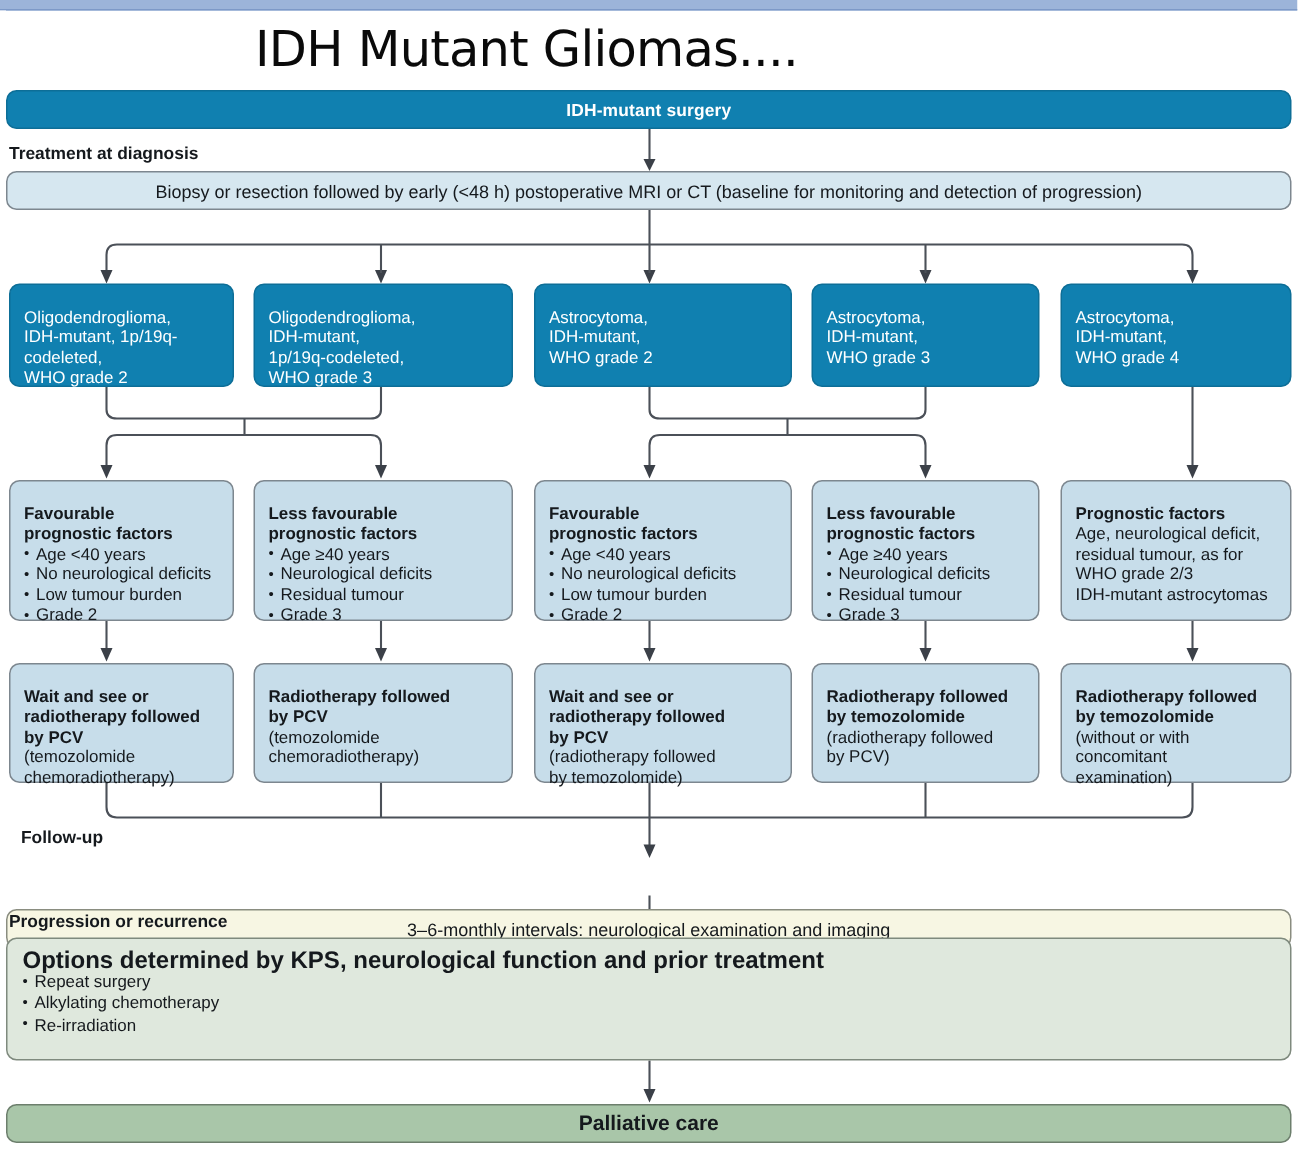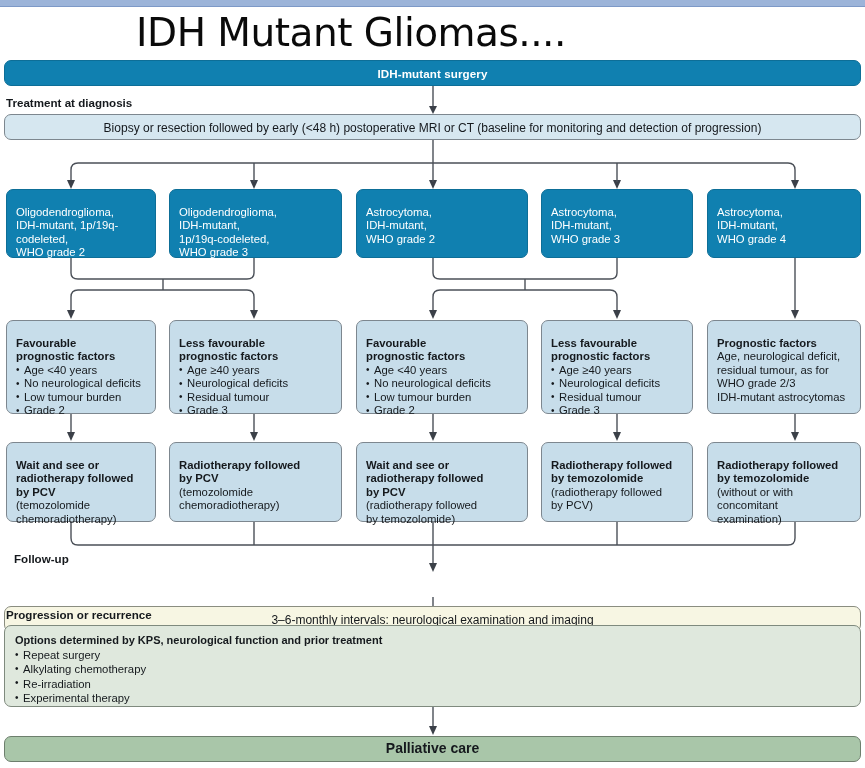--- a/index.html
+++ b/index.html
@@ -33,21 +33,21 @@
     width: 4px; height: 761px;
     background: #ffffff;
   }
 
   
   .slide-title {
     position: absolute;
     left: 0; top: 9px;
     width: 702px;
     text-align: center;
-    font-size: 39px;
+    font-size: 33px;
     font-weight: 400;
     letter-spacing: -0.5px;
     color: #0a0a0a;
     font-family: "DejaVu Sans", sans-serif;
     line-height: 48px;
     white-space: nowrap;
   }
 
   
   .box {
@@ -352,26 +352,25 @@
 
   <div class="sec-label" style="left:14px; top:552px;">Follow-up</div>
 
   <div class="box box-cream" style="left:4px; top:571px; width:857px; height:26px;margin-top:35px;">
     <div class="wide-txt">3–6-monthly intervals: neurological examination and imaging</div>
   </div>
 
   <div class="sec-label" style="left:6px; top:608px;">Progression or recurrence</div>
 
   <div class="box box-green" style="left:4px; top:625px; width:857px; height:82px; padding:7px 10px;">
-    <span class="bold-head" style="font-size:11px; line-height:15px;">Options determined by KPS, neurological function and prior treatment</span>
+    <span class="bold-head" style="font-size:16px; line-height:15px;">Options determined by KPS, neurological function and prior treatment</span>
     <ul class="blist" style="line-height:14.4px;">
       <li>Repeat surgery</li>
       <li>Alkylating chemotherapy</li>
       <li>Re-irradiation</li>
-      <li>Experimental therapy</li>
     </ul>
   </div>
 
   <div class="box box-green-dark" style="left:4px; top:736px; width:857px; height:26px;">
     <div class="center-line">Palliative care</div>
   </div>
 
 </div>
 
 </body></html>

